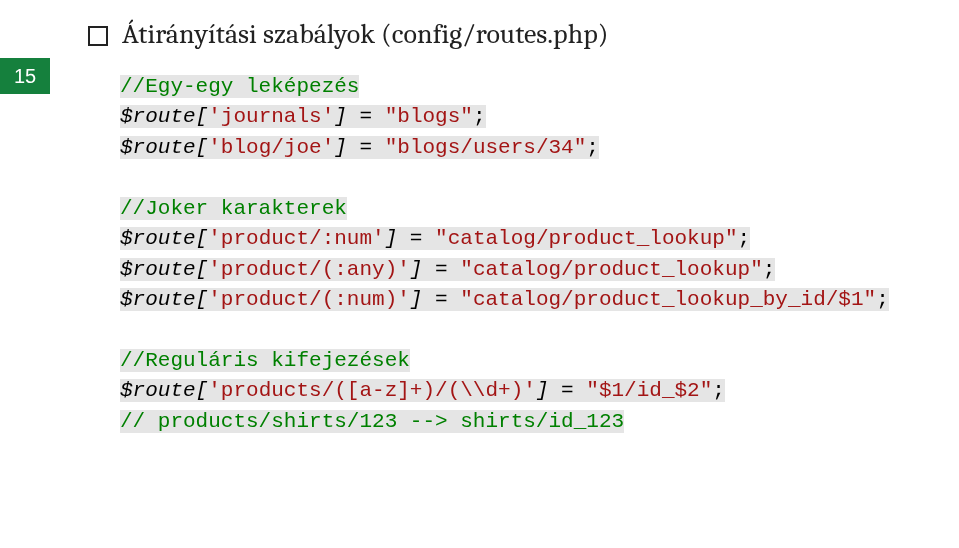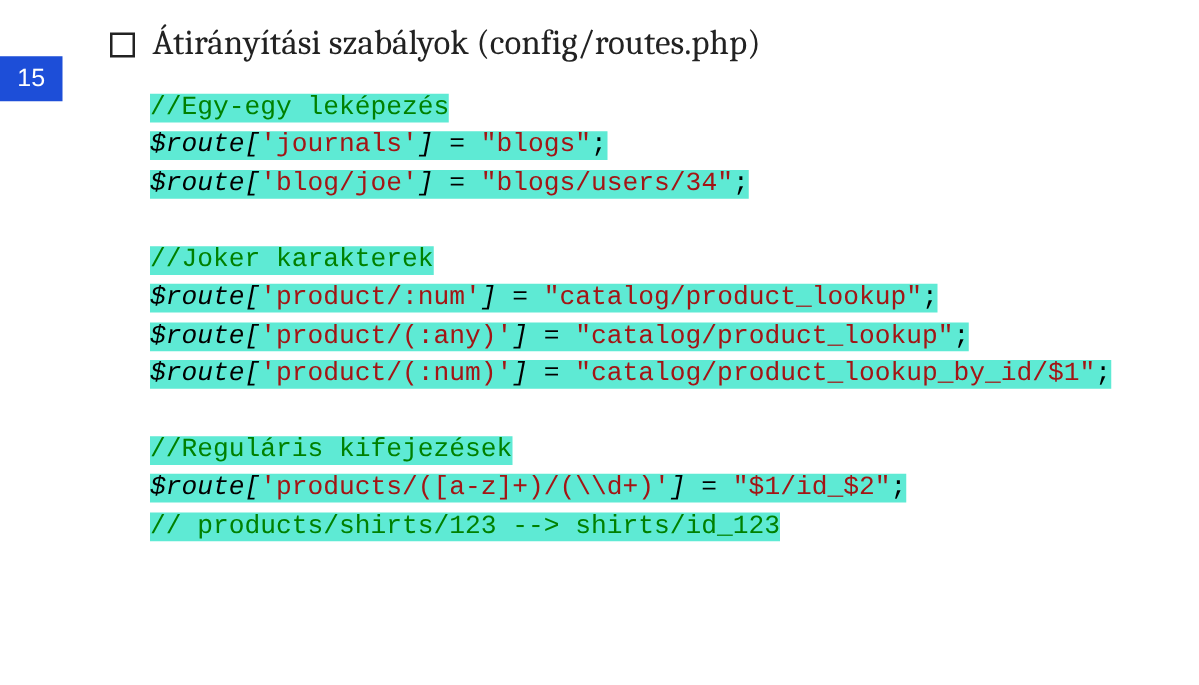--- a/index.html
+++ b/index.html
@@ -11,24 +11,24 @@
     background: #ffffff;
     position: relative;
   }
   .slide {
     padding: 18px 36px 36px 36px;
     position: relative;
   }
   .page-num {
     position: absolute;
     left: 0;
-    top: 45px;
+    top: 58px;
     width: 50px;
     height: 36px;
-    background: #1d4ed8;
+    background: #15803d;
     color: #ffffff;
     font-size: 20px;
     line-height: 36px;
     text-align: center;
     font-weight: normal;
   }
   h1.title {
     margin: 0 0 28px 0;
     font-family: Cambria, "Times New Roman", serif;
     font-weight: normal;
@@ -64,21 +64,21 @@
     font-size: 21px;
     line-height: 1.45;
     background: #ffffff;
     white-space: pre;
   }
   .c-comment { color: #008000; }
   .c-var     { color: #000000; font-style: italic; }
   .c-punct   { color: #000000; }
   .c-string  { color: #a31515; font-family: Liberation Mono, monospace; }
   .hl {
-    background: #5eead4;
+    background: #e5e5e5;
   }
 </style>
 </head>
 <body>
 
 <div class="slide">
 
   <div class="page-num">15</div>
 
 

